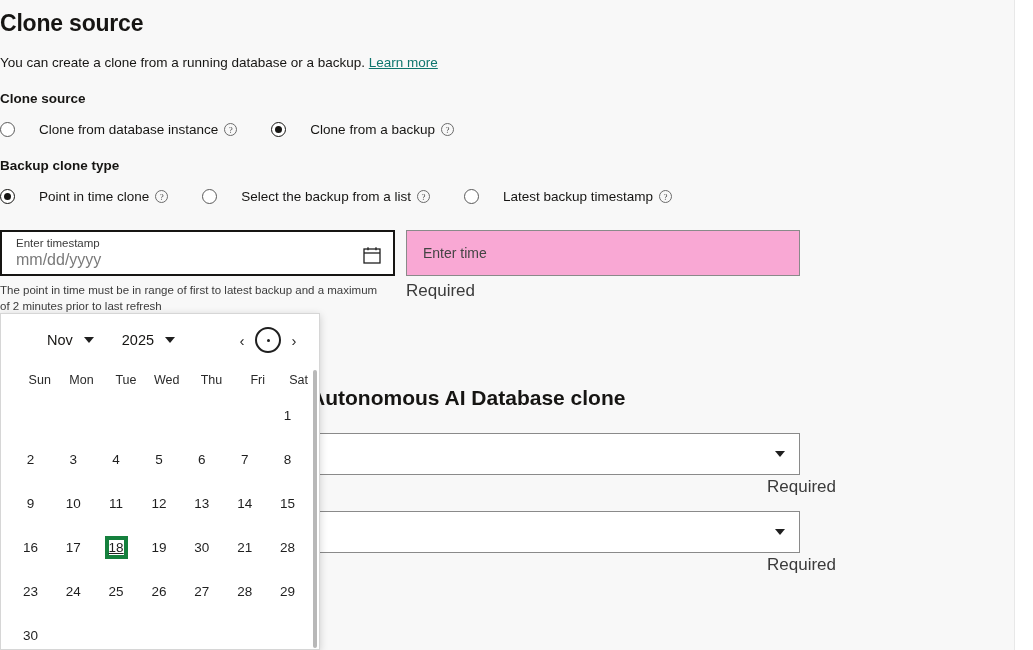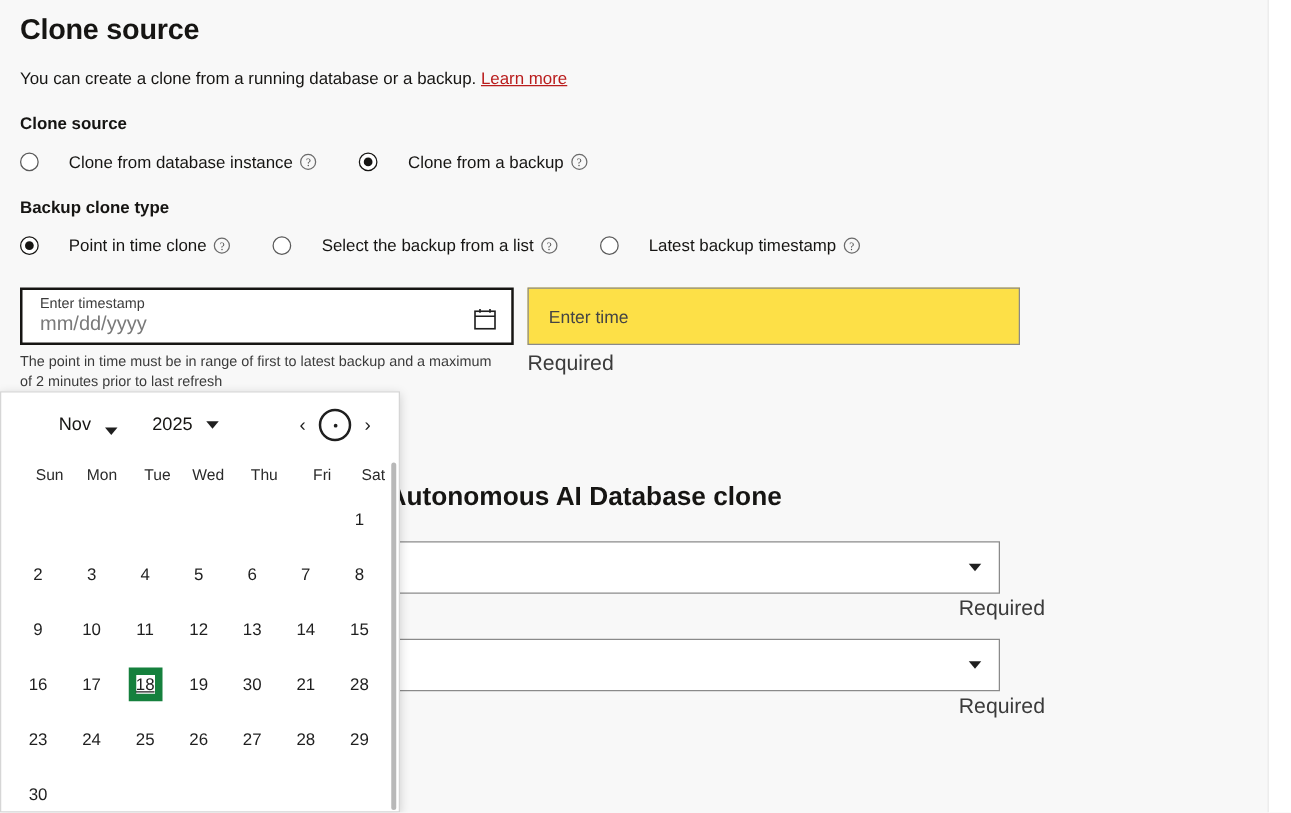--- a/index.html
+++ b/index.html
@@ -25,39 +25,39 @@
     position: absolute;
     top: 0;
     right: 0;
     width: 18px;
     height: 650px;
     background: #ffffff;
     border-left: 1px solid #e8e8e8;
   }
   .content {
     position: absolute;
-    left: 16px;
+    left: 0;
     top: 0;
     width: 1000px;
   }
   h1.page-title {
     font-size: 23px;
     font-weight: bold;
     margin: 0;
     padding: 10px 0 0 0;
     letter-spacing: -0.2px;
     color: #161513;
   }
   .intro {
     margin-top: 18px;
     font-size: 13.5px;
     color: #161513;
   }
   .intro a {
-    color: #b91c1c;
+    color: #0f766e;
     text-decoration: underline;
   }
   .section-label {
     font-weight: bold;
     font-size: 13.5px;
     margin-top: 21px;
   }
   .radio-row {
     display: flex;
     align-items: center;
@@ -138,21 +138,21 @@
     position: absolute;
     right: 12px;
     top: 14px;
     width: 18px;
     height: 18px;
   }
   .field-time {
     width: 394px;
     height: 46px;
     border: 1px solid #8a8a8a;
-    background: #fde047;
+    background: #f9a8d4;
     box-sizing: border-box;
     margin-left: 11px;
     display: flex;
     align-items: center;
     padding-left: 16px;
     font-size: 14px;
     color: #444;
   }
   .required {
     position: absolute;
@@ -211,21 +211,21 @@
     height: 52px;
     padding: 0 12px;
     box-sizing: border-box;
   }
   .dp-sel {
     display: flex;
     align-items: center;
     font-size: 14.5px;
     cursor: pointer;
   }
-  .dp-month { margin-left: 34px; align-items: flex-end; }
+  .dp-month { margin-left: 34px; }
   .dp-year { margin-left: 28px; }
   .dp-caret {
     width: 0; height: 0;
     border-left: 5px solid transparent;
     border-right: 5px solid transparent;
     border-top: 6px solid #1f1f1f;
     margin-left: 11px;
   }
   .dp-nav {
     margin-left: auto;
@@ -280,21 +280,21 @@
     cursor: pointer;
   }
   td .daycell {
     width: 28px;
     height: 28px;
     line-height: 28px;
     margin: 0 auto;
     box-sizing: border-box;
   }
   td .daycell.today {
-    border: 6px solid #15803d;
+    border: 4px solid #15803d;
     text-decoration: underline;
   }
   .dp-scroll {
     position: absolute;
     right: 2px;
     top: 56px;
     width: 4px;
     height: 278px;
     background: #b8b8b8;
     border-radius: 2px;

